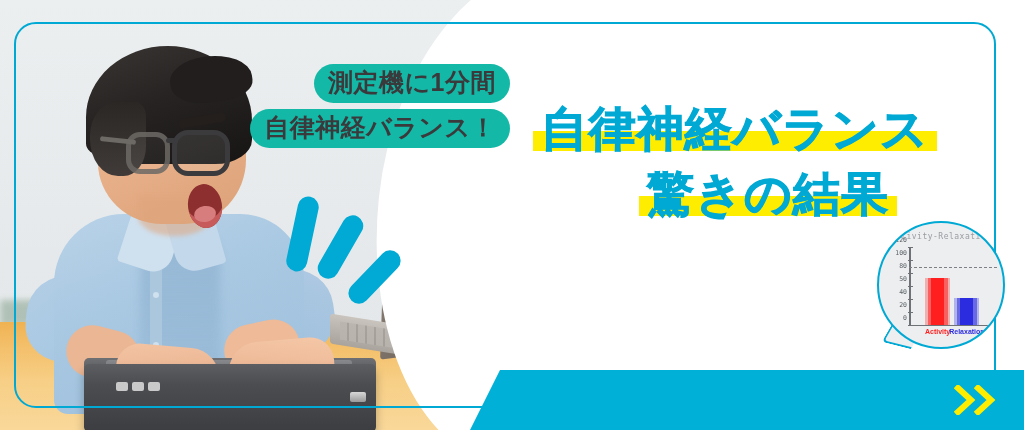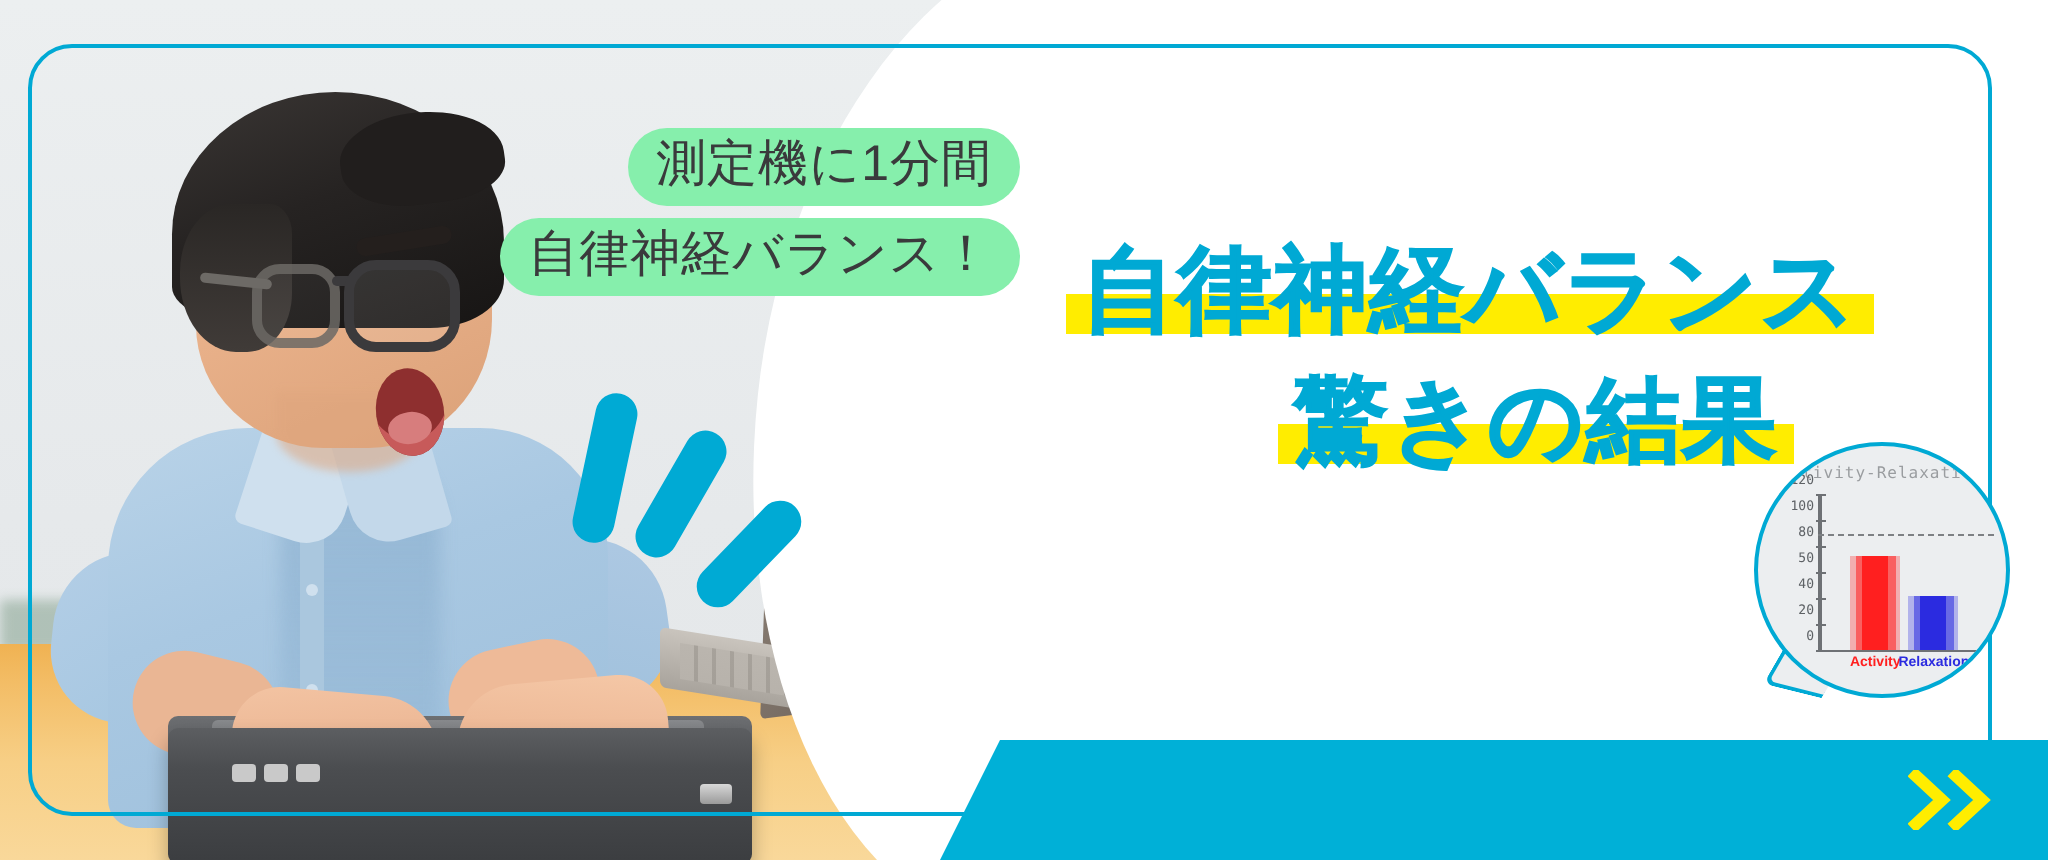--- a/index.html
+++ b/index.html
@@ -98,33 +98,33 @@
            border-radius:46% 0 0 50% / 48% 0 0 52%; transform:rotate(3deg); }
 
   
   .frame{ position:absolute; left:14px; top:22px; width:982px; height:386px;
           border:2px solid #00a9d4; border-radius:22px; pointer-events:none; }
 
   
   .caption{ position:absolute; left:238px; top:64px; width:272px; z-index:6; }
   .cap-line{ display:block; text-align:right; margin-bottom:6px; }
   .cap-line span{
-     display:inline-block; background:#86efac; color:#3a3a3c;
-     font-size:25px; font-weight:400; line-height:1.32;
+     display:inline-block; background:#14b8a6; color:#3a3a3c;
+     font-size:25px; font-weight:700; line-height:1.32;
      padding:2px 14px 4px 14px; border-radius:22px; letter-spacing:.5px;
   }
 
   
   .slash{ position:absolute; background:#00aad4; border-radius:12px; z-index:5; }
   .s1{ left:292px; top:196px; width:21px; height:76px; transform:rotate(12deg); }
   .s2{ left:330px; top:212px; width:21px; height:70px; transform:rotate(30deg); }
   .s3{ left:364px; top:244px; width:21px; height:66px; transform:rotate(44deg); }
 
   
-  .title-area{ position:absolute; left:500px; top:120px; width:470px; z-index:7; }
+  .title-area{ position:absolute; left:500px; top:104px; width:470px; z-index:7; }
   .t-row{ position:relative; text-align:center; }
   .t-row + .t-row{ margin-top:14px; }
   .t-hl{ position:relative; display:inline-block; padding:0 8px; }
   .t-hl::before{
      content:""; position:absolute; left:0; right:0; bottom:4px; height:20px;
      background:#ffed00; z-index:-1;
   }
   .t-hl em{
      font-style:normal; font-size:47px; font-weight:700; letter-spacing:1px;
      color:#00a9d4; -webkit-text-stroke:1px #00a9d4; line-height:1.08;

